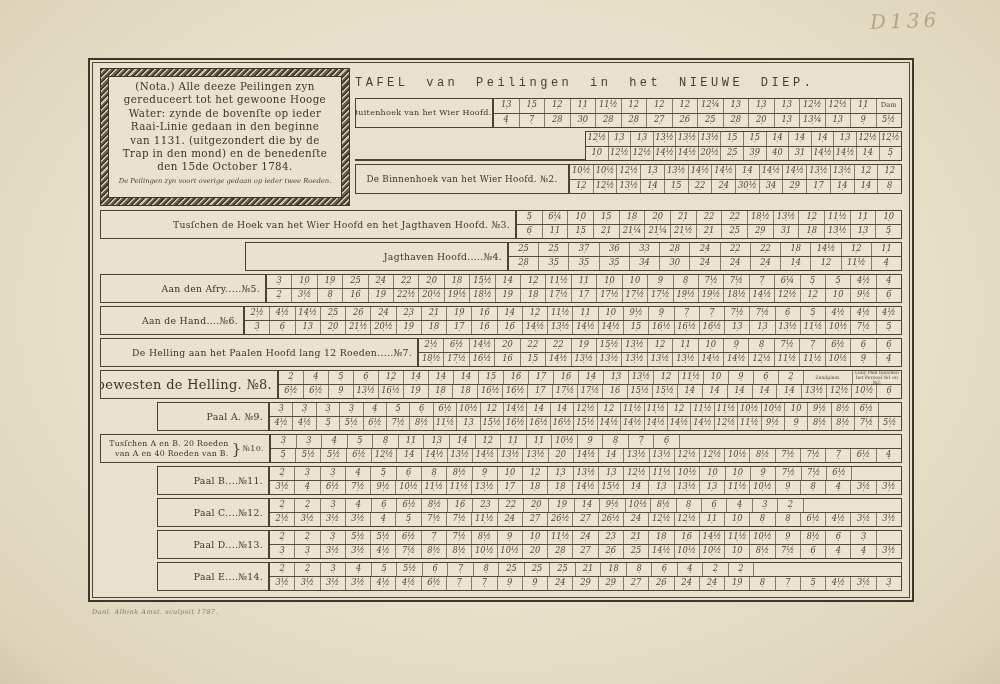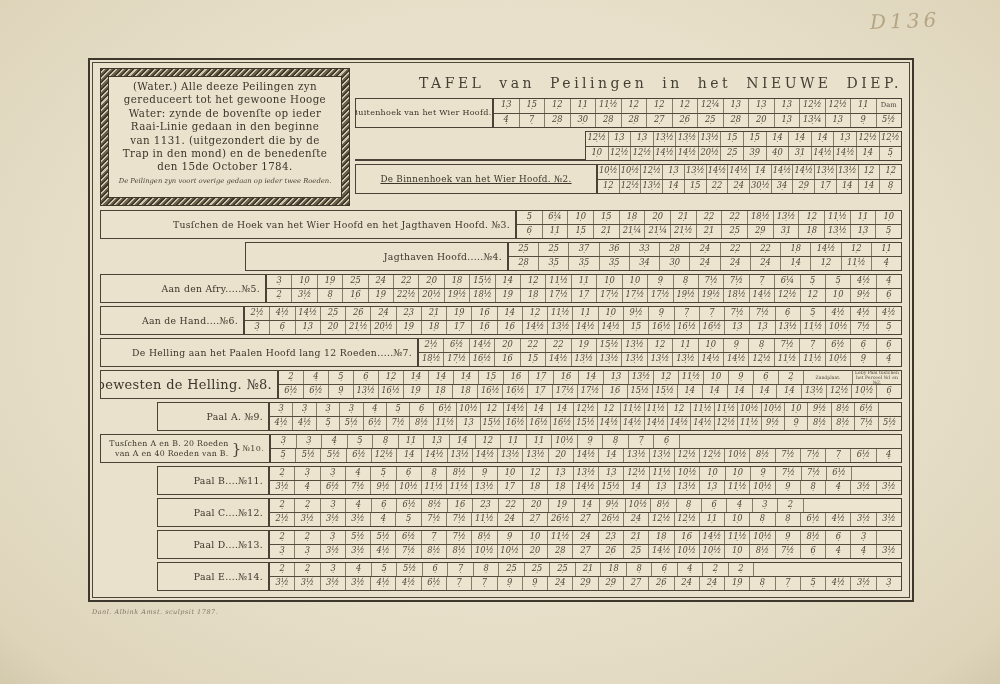--- a/index.html
+++ b/index.html
@@ -31,23 +31,24 @@
     background:repeating-linear-gradient(135deg,#41392d 0 1.5px,#cfc5ab 1.5px 3px,#6b614c 3px 4.5px);
   }
   .note-inner{
     background:#eae2cd;border:1px solid #3e372c;height:100%;box-sizing:border-box;
     padding:3px 6px 2px 6px;text-align:center;
   }
   .note-line{font-size:10.3px;line-height:13.4px;letter-spacing:.4px;color:#3c352a;white-space:nowrap;}
   .note-foot{font-size:6.8px;font-style:italic;margin-top:3px;color:#4a4234;white-space:nowrap;}
   .right-col{flex:1;display:flex;flex-direction:column;}
   .main-title{
-    height:30px;line-height:30px;text-align:right;
-    font-size:14px;letter-spacing:3.5px;word-spacing:7px;color:#464034;
+    height:30px;line-height:30px;text-align:left;
+    font-size:12px;letter-spacing:3.5px;word-spacing:7px;color:#464034;
     white-space:nowrap;
+    font-family:Liberation Mono, monospace;
   }
   
   .trow{display:flex;height:29px;margin-bottom:3px;}
   #top-rows .trow{height:30px;margin-bottom:3px;}
   .label-box{
     flex:none;border:1px solid #4b4237;background:#eae2cd;box-sizing:border-box;
     display:flex;align-items:center;justify-content:flex-end;
     padding:0 5px;font-size:9.3px;letter-spacing:.3px;color:#3c352a;
     white-space:nowrap;overflow:hidden;
   }
@@ -71,21 +72,21 @@
   .cell::after{content:"·";font-size:7px;line-height:3px;color:#5a5044;}
   .cell.empty::after,.cell.txt::after{content:none;}
   .cell.empty{border-left:none;}
   .cell:not(.empty)+.cell.empty{border-left:1px solid #857b66;}
   .cell.txt span{font-style:normal;font-size:6.8px;line-height:7px;}
   .cell.wide{flex:2;}
   .cell.wide span{font-size:4.6px;line-height:5px;white-space:normal;text-align:center;}
   
   .row-1 .label-box{width:138px;font-size:8px;justify-content:center;}
   .row-2 .label-box{width:230px;justify-content:center;margin-top:28px;}
-  .row-3 .label-box{width:242px;font-size:8.8px;justify-content:center;text-decoration:underline;}
+  .row-3 .label-box{width:214px;font-size:8.8px;justify-content:center;}
   .row-4 .label-box{width:416px;}
   .row-5{margin-left:145px;}.row-5 .label-box{width:263px;}
   .row-6 .label-box{width:166px;}
   .row-7 .label-box{width:144px;}
   .row-8 .label-box{width:318px;}
   .row-9 .label-box{width:178px;font-size:13px;}
   .row-10{margin-left:57px;}.row-10 .label-box{width:112px;}
   .row-11 .label-box{width:170px;font-size:7.8px;}
   .row-11 .lbl-note{font-size:8px;}
   .row-12,.row-13,.row-14,.row-15{margin-left:57px;}
@@ -100,21 +101,21 @@
 
 <div class="sheet">
   <div class="corner-mark">D136</div>
 
   <div class="frame">
     <div class="frame-inner">
 
       <div class="top-section">
         <div class="note-box">
           <div class="note-inner" id="note-lines">
-              <div class="note-line">(Water.) Alle deeze Peilingen zyn</div>
+              <div class="note-line">(Nota.) Alle deeze Peilingen zyn</div>
               <div class="note-line">gereduceert tot het gewoone Hooge</div>
               <div class="note-line">Water: zynde de bovenſte op ieder</div>
               <div class="note-line">Raai-Linie gedaan in den beginne</div>
               <div class="note-line">van 1131. (uitgezondert die by de</div>
               <div class="note-line">Trap in den mond) en de benedenſte</div>
               <div class="note-line">den 15de October 1784.</div>
               <div class="note-foot">De Peilingen zyn voort overige gedaan op ieder twee Roeden.</div>
             </div>
         </div>
         <div class="right-col">

